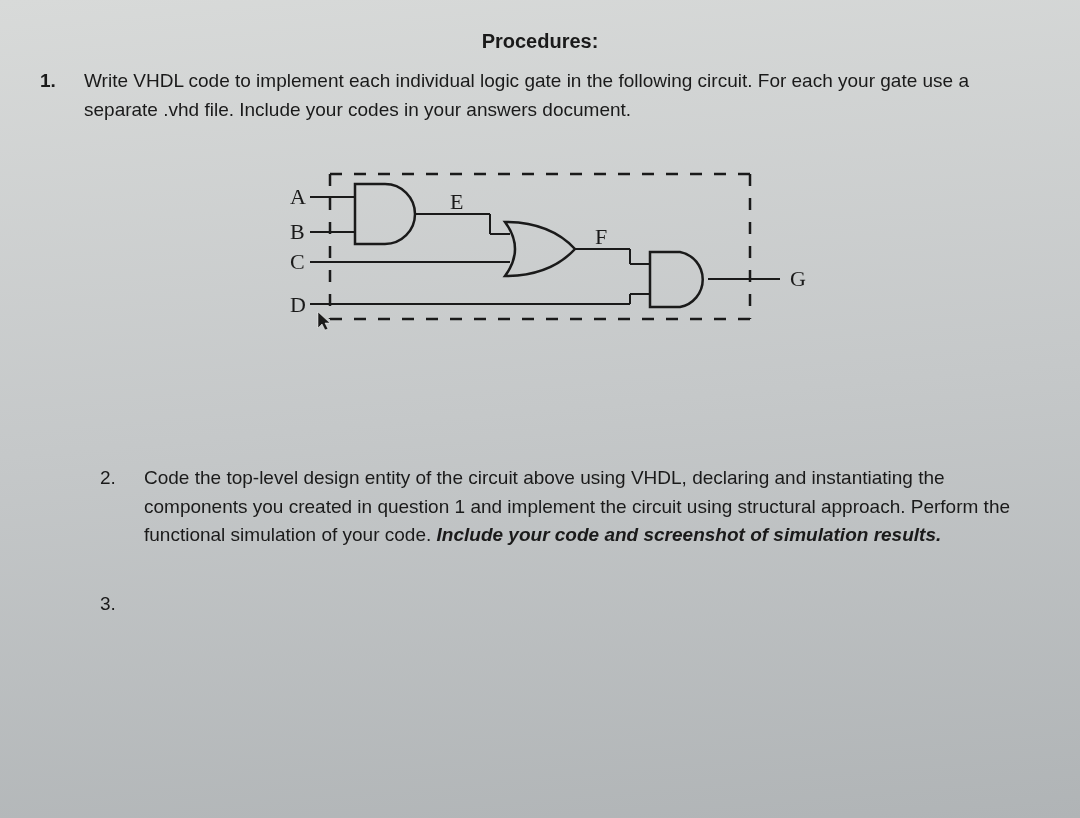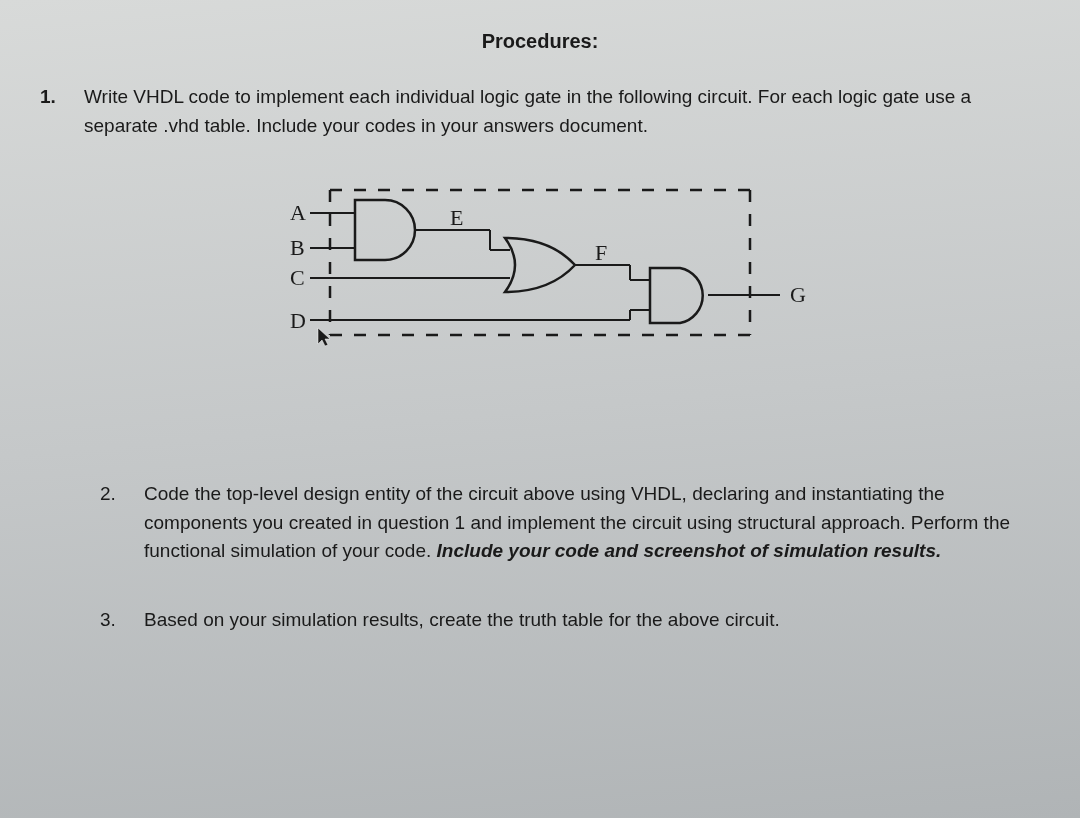--- a/index.html
+++ b/index.html
@@ -14,21 +14,21 @@
       font-family: 'Segoe UI', Tahoma, sans-serif;
       color: #2a2a2a;
       padding: 30px 40px;
       position: relative;
       overflow: hidden;
     }
     .header-title {
       text-align: center;
       font-weight: bold;
       font-size: 20px;
-      margin-bottom: 30px;
+      margin-bottom: 14px;
       color: #1a1a1a;
     }
     .question {
       margin-bottom: 40px;
       font-size: 19px;
       line-height: 1.5;
       color: #1a1a1a;
     }
     .q1 {
       display: flex;
@@ -88,21 +88,21 @@
       margin-top: 40px;
     }
   </style>
 </head>
 <body>
 
 <div class="header-title">Procedures:</div>
 
 <div class="question q1">
   <span class="num">1.</span>
-  <span>Write VHDL code to implement each individual logic gate in the following circuit. For each logic gate use a separate .vhd table. Include your codes in your answers document.</span>
+  <span>Write VHDL code to implement each individual logic gate in the following circuit. For each your gate use a separate .vhd file. Include your codes in your answers document.</span>
 </div>
 
 <div class="circuit">
   <svg viewBox="0 0 560 180">
 
     <path class="dashed-border" d="M 70 10 L 490 10"></path>
     <path class="dashed-border" d="M 70 155 L 490 155"></path>
     <path class="dashed-border" d="M 70 10 L 70 155"></path>
     <path class="dashed-border" d="M 490 10 L 490 155"></path>
 
@@ -150,15 +150,14 @@
     <span class="num">2.</span>
     <span>
       <span>Code the top-level design entity of the circuit above using VHDL, declaring and instantiating the components you created in question 1 and implement the circuit using structural approach. Perform the functional simulation of your code. </span><span class="bold">Include your code and screenshot of simulation results.</span>
     </span>
   </div>
 </div>
 
 <div class="question q3">
   <div class="q3-container">
     <span class="num">3.</span>
-    <span>Based on your simulation results, create the truth table for the above circuit.</span>
   </div>
 </div>
 
 </body></html>

